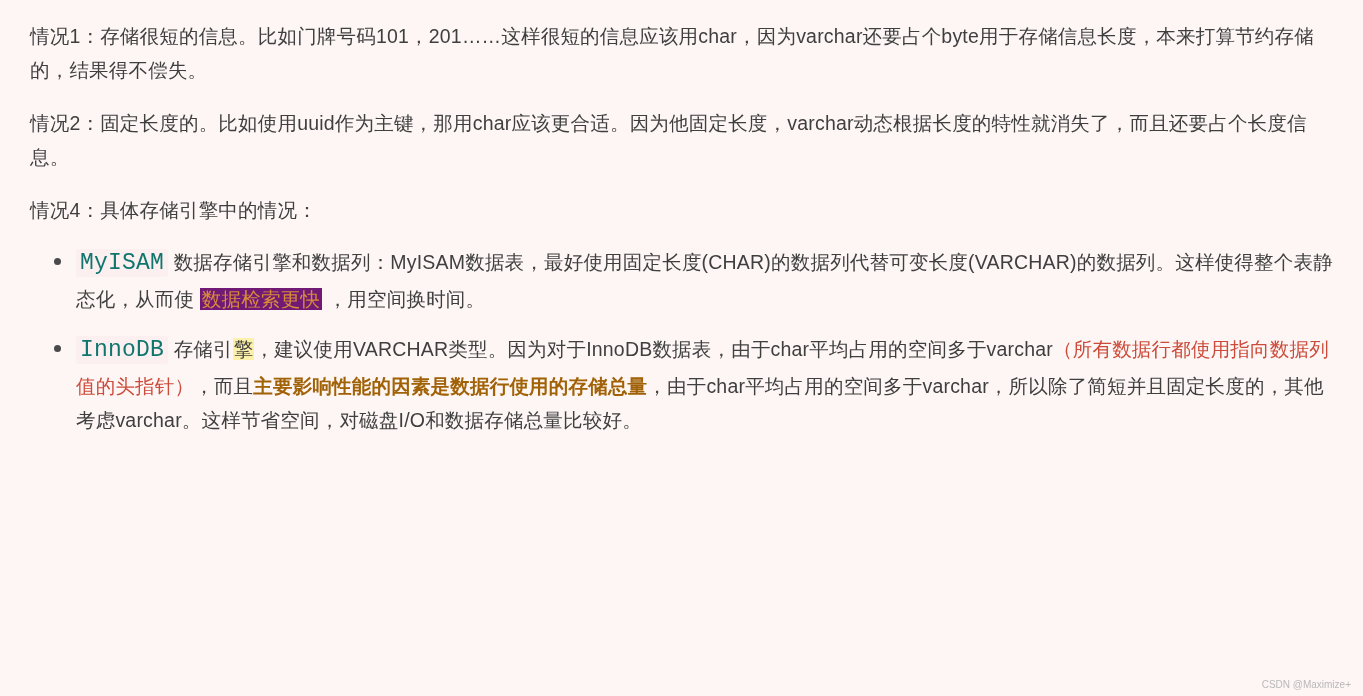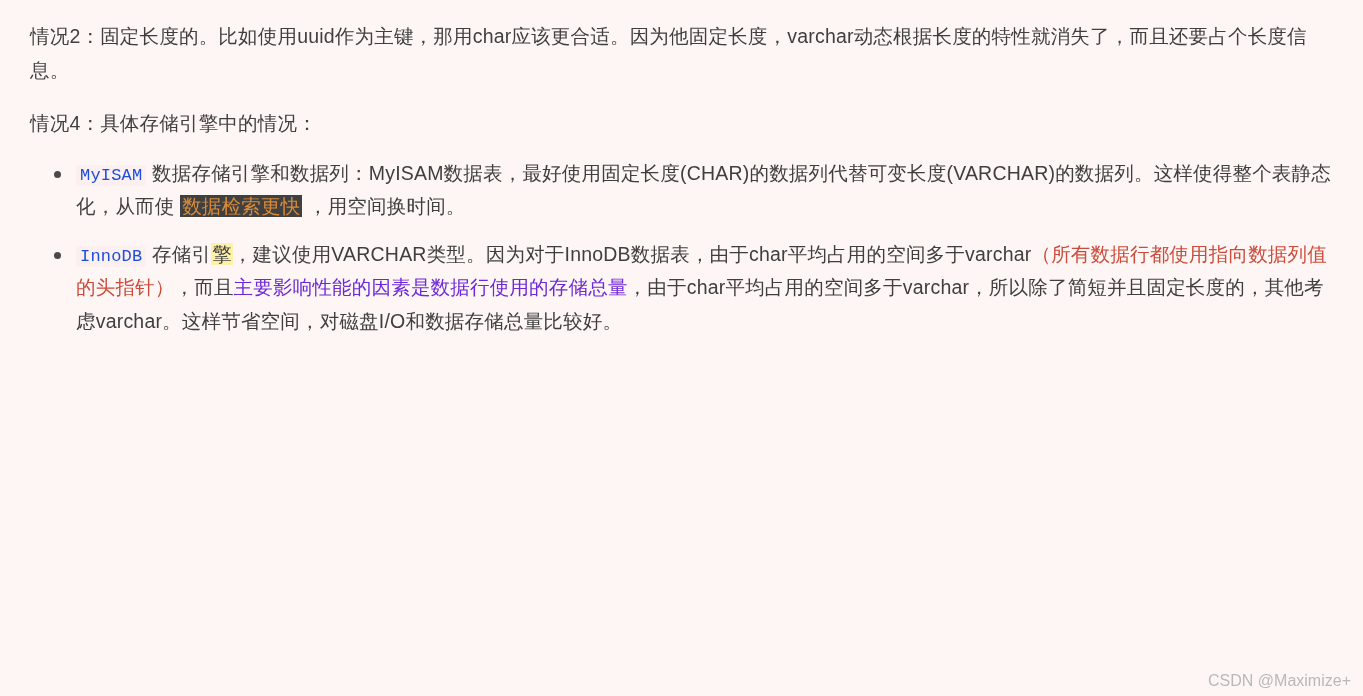--- a/index.html
+++ b/index.html
@@ -48,57 +48,58 @@
     position: absolute;
     left: -22px;
     top: 14px;
     width: 7px;
     height: 7px;
     background: #4a4a4a;
     border-radius: 50%;
   }
   .code {
     font-family: "Liberation Mono", monospace;
-    color: #1d4ed8;
+    color: #0f766e;
     background: #fbeff0;
     padding: 1px 4px;
     border-radius: 3px;
-    font-size: 17px;
+    font-size: 23px;
   }
   .hl-orange {
     color: #d98b3a;
-    background: #404040;
+    background: #701a75;
     padding: 0 2px;
   }
   .hl-yellow {
     background: #fdf0a8;
     color: #3f3f3f;
     padding: 0 1px;
   }
   .red-bold {
-    color: #6d28d9;
-    font-weight: normal;
+    color: #a16207;
+    font-weight: bold;
   }
   .paren-red {
     color: #cc4b3a;
   }
   .watermark {
     position: absolute;
     right: 12px;
     bottom: 6px;
-    font-size: 16px;
+    font-size: 10px;
     color: #b9b9b9;
     font-family: "Liberation Sans", sans-serif;
   }
 </style>
 </head>
 <body>
 
 <div class="page">
 
+  <p class="para">情况1：存储很短的信息。比如门牌号码101，201……这样很短的信息应该用char，因为varchar还要占个byte用于存储信息长度，本来打算节约存储的，结果得不偿失。</p>
   <p class="para">情况2：固定长度的。比如使用uuid作为主键，那用char应该更合适。因为他固定长度，varchar动态根据长度的特性就消失了，而且还要占个长度信息。</p>
   <p class="para">情况4：具体存储引擎中的情况：</p>
 
   <ul class="bullets">
 
     <li>
       <span class="code">MyISAM</span><span> 数据存储引擎和数据列：MyISAM数据表，最好使用固定长度(CHAR)的数据列代替可变长度(VARCHAR)的数据列。这样使得整个表静态化，从而使 </span><span class="hl-orange">数据检索更快</span><span> ，用空间换时间。</span>
     </li>
 
 

